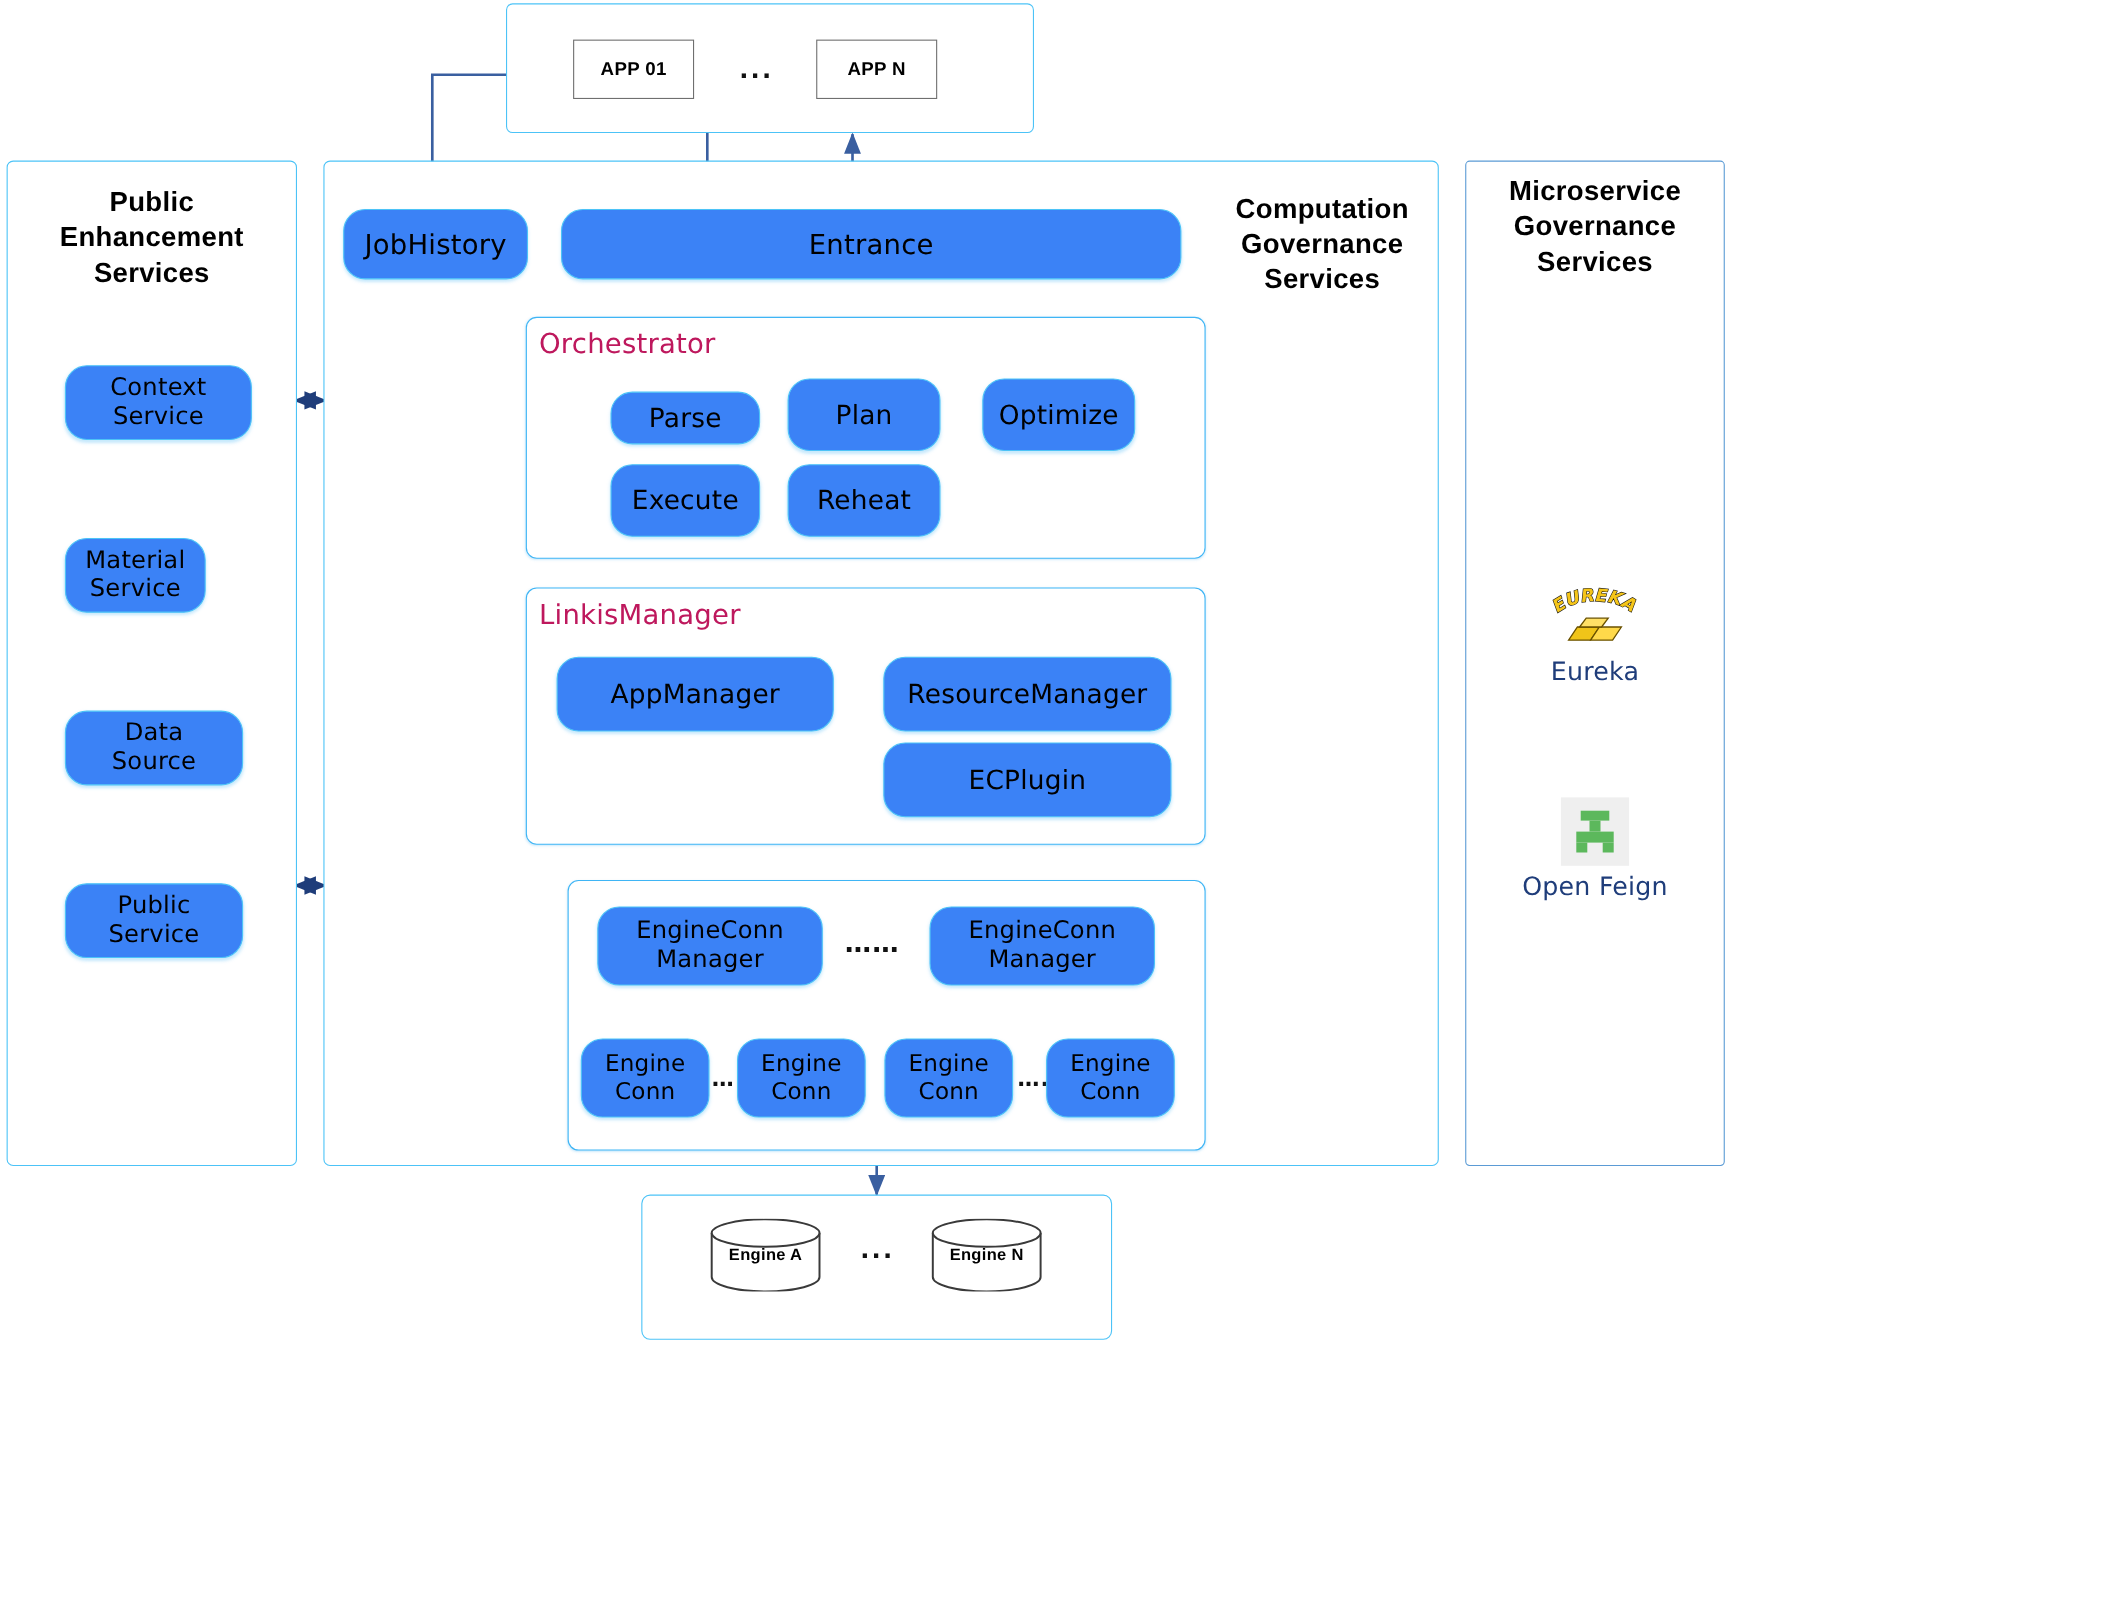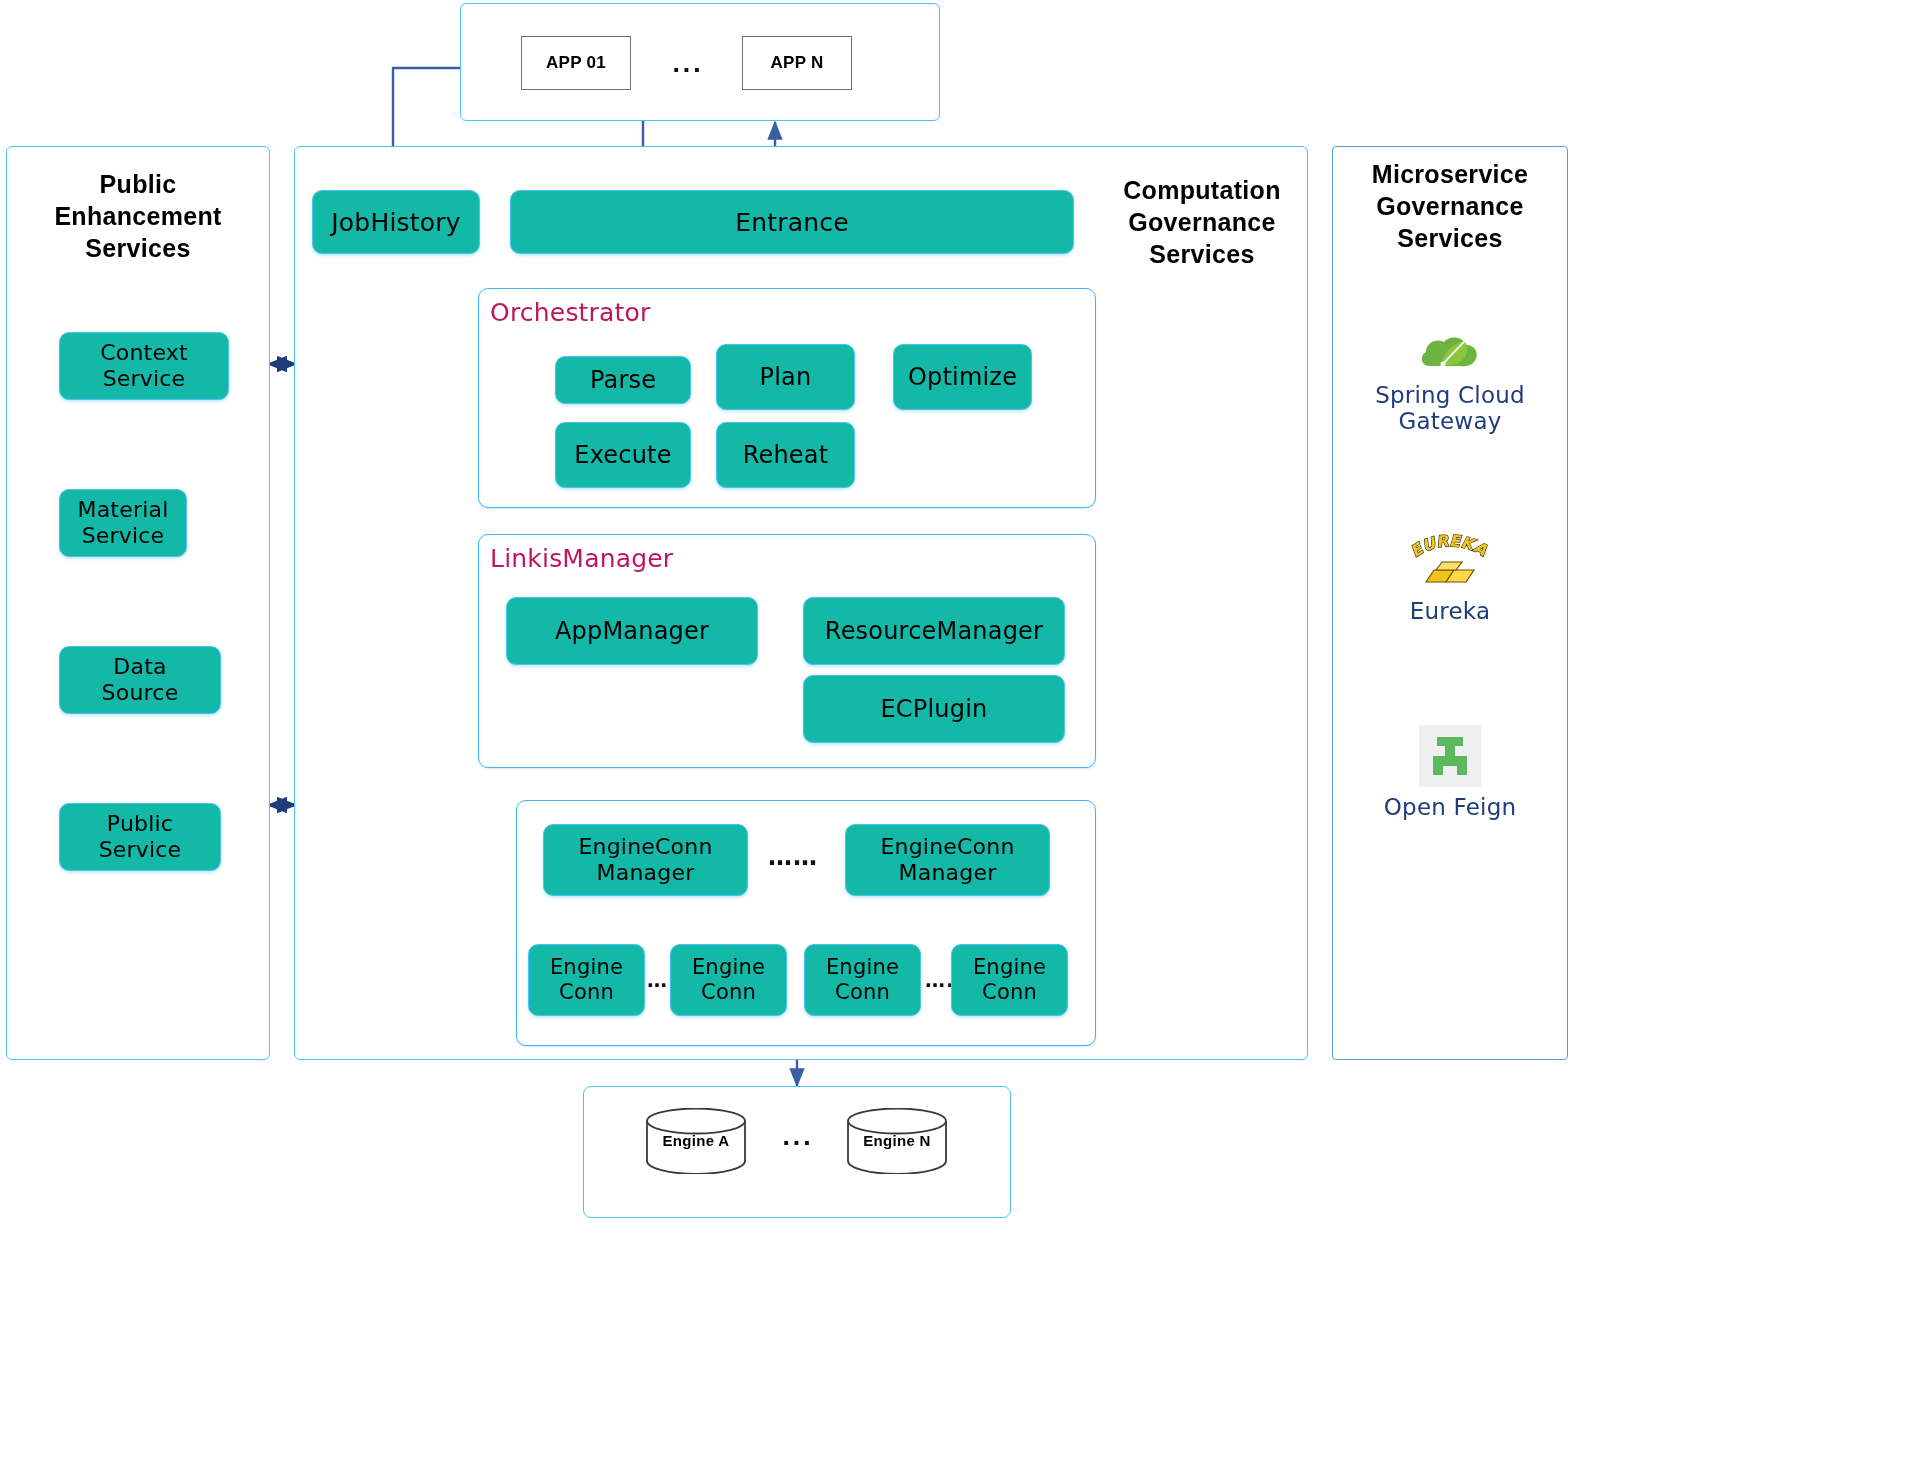--- a/index.html
+++ b/index.html
@@ -4,21 +4,21 @@
 <style>
   html,body{margin:0;padding:0;background:#ffffff;}
   body{width:1920px;height:1471px;position:relative;overflow:hidden;
        font-family:"DejaVu Sans","Liberation Sans",sans-serif;}
   #root{position:absolute;left:0;top:0;width:1920px;height:1471px;}
 
   
   .panel{position:absolute;border:1.6px solid #4aa8f0;border-radius:3px;background:#fff;box-sizing:border-box;}
   .grp{position:absolute;border:1.6px solid #3fb5f5;border-radius:10px;background:#fff;box-sizing:border-box;
        box-shadow:0 1px 2px rgba(60,170,240,.25);}
-  .node{position:absolute;border:1.6px solid #4cc3f7;border-radius:10px;background:#14b8a6;box-sizing:border-box;
+  .node{position:absolute;border:1.6px solid #4cc3f7;border-radius:20px;background:#3b82f6;box-sizing:border-box;
         display:flex;align-items:center;justify-content:center;text-align:center;
         box-shadow:0 2px 3px rgba(90,190,245,.35);}
   .sqnode{position:absolute;border:1.6px solid #6f6f6f;border-radius:0;background:#fff;box-sizing:border-box;
           display:flex;align-items:center;justify-content:center;text-align:center;}
   .lbl{position:absolute;color:#000;text-align:center;line-height:1.18;white-space:pre-line;}
   .grp-title{position:absolute;color:#be185d;text-align:left;}
 
   
   .hand{font-family:"DejaVu Sans","Liberation Sans",sans-serif;font-weight:500;letter-spacing:.2px;}
   .hand-b{font-family:Liberation Sans, sans-serif;font-weight:700;letter-spacing:.3px;}
@@ -216,32 +216,20 @@
       <ellipse cx="52" cy="13" rx="49" ry="12.5" fill="#fff" stroke="#3a3a3a" stroke-width="1.8"></ellipse>
     </svg>
     <span class="hand-b" style="position:absolute;left:0;top:24px;width:104px;text-align:center;font-size:15px;">Engine N</span>
   </div>
 
   <div class="panel" style="left:1332px;top:146px;width:236px;height:914px;border-radius:4px;border-color:#5b9bd5;"></div>
   <div class="lbl hand-b" style="left:1332px;top:158px;width:236px;font-size:25px;line-height:1.28;">Microservice
 Governance
 Services</div>
 
-  <div class="ms-item" style="left:1332px;top:332px;width:236px;">
-    <div style="height:46px;display:flex;align-items:center;justify-content:center;">
-      <svg width="64" height="44" viewBox="0 0 64 44">
-        <path d="M12,33 C3,33 1,23 8,19 C8,10 18,5 26,9 C31,2 45,3 48,12 C58,12 62,22 56,29 C53,33 47,34 42,33 Z" fill="#6db33f"></path>
-        <path d="M47,8 C36,10 26,18 24,30 C30,34 42,32 47,24 C51,18 49,12 47,8 Z" fill="#8cc63f"></path>
-        <path d="M47,8 C39,16 31,24 25,31" stroke="#ffffff" stroke-width="2" fill="none" opacity=".85"></path>
-        <circle cx="25" cy="31" r="2.6" fill="#ffffff" opacity=".9"></circle>
-      </svg>
-    </div>
-    <div class="ms-cap hand" style="font-size:23px;margin-top:4px;">Spring Cloud
-Gateway</div>
-  </div>
 
   <div class="ms-item" style="left:1332px;top:530px;width:236px;">
     <div style="height:62px;display:flex;align-items:center;justify-content:center;">
       <svg width="96" height="62" viewBox="0 0 96 62">
         <path id="arcpath" d="M8,34 A44,30 0 0 1 88,34" fill="none"></path>
         <text font-family="'DejaVu Sans','Liberation Sans',sans-serif" font-size="16" font-weight="700" font-style="italic" fill="#f5c518" stroke="#111" stroke-width="1.1" paint-order="stroke">
           <textPath href="#arcpath" startOffset="50%" text-anchor="middle">EUREKA</textPath>
         </text>
         <g stroke="#6b5200" stroke-width="1.2">
           <path d="M24,52 L32,40 L52,40 L44,52 Z" fill="#f0c419"></path>

